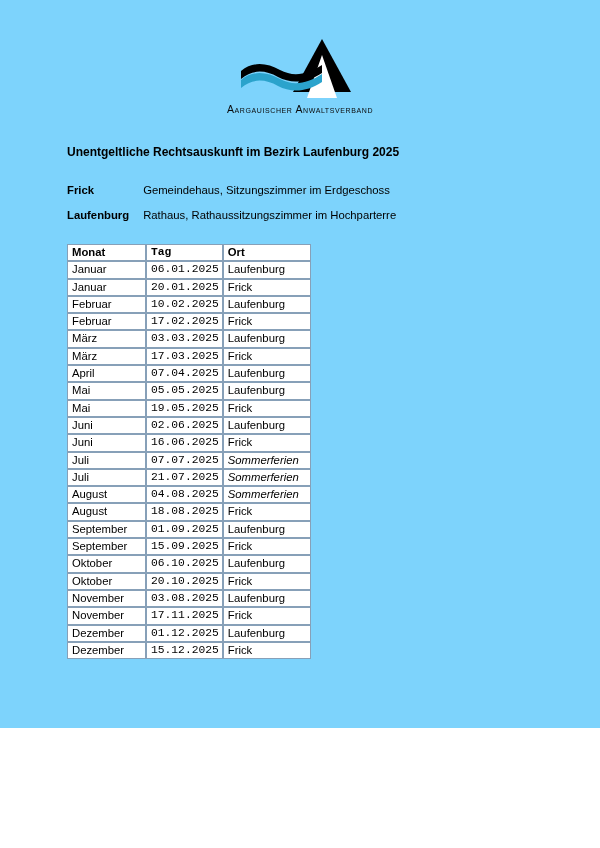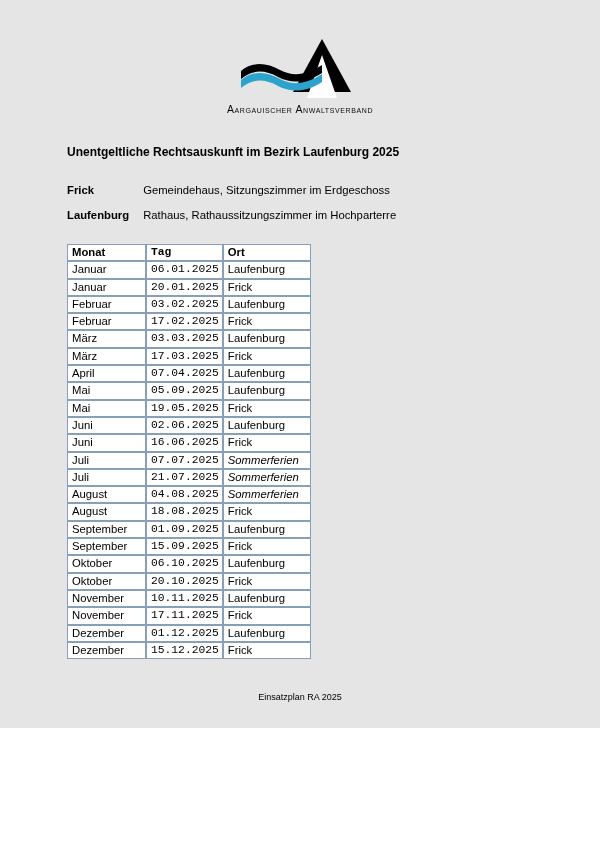--- a/index.html
+++ b/index.html
@@ -10,21 +10,21 @@
   html,body{background:#ffffff;}
   body{
     font-family:"Liberation Sans", sans-serif;
     color:#000;
     width:600px;
   }
   .page{
     position:relative;
     width:600px;
     height:728px;
-    background:#e5e5e5;
+    background:#7dd3fc;
     overflow:hidden;
   }
   .content{
     padding:0 58px 0 67px;
     margin-top:10px;
   }
   
   .logo-block{
     padding-top:34px;
     text-align:center;
@@ -150,21 +150,21 @@
             <td class="col-tag">06.01.2025</td>
             <td class="col-ort">Laufenburg</td>
           </tr>
           <tr>
             <td class="col-monat">Januar</td>
             <td class="col-tag">20.01.2025</td>
             <td class="col-ort">Frick</td>
           </tr>
           <tr>
             <td class="col-monat">Februar</td>
-            <td class="col-tag">03.02.2025</td>
+            <td class="col-tag">10.02.2025</td>
             <td class="col-ort">Laufenburg</td>
           </tr>
           <tr>
             <td class="col-monat">Februar</td>
             <td class="col-tag">17.02.2025</td>
             <td class="col-ort">Frick</td>
           </tr>
           <tr>
             <td class="col-monat">März</td>
             <td class="col-tag">03.03.2025</td>
@@ -175,21 +175,21 @@
             <td class="col-tag">17.03.2025</td>
             <td class="col-ort">Frick</td>
           </tr>
           <tr>
             <td class="col-monat">April</td>
             <td class="col-tag">07.04.2025</td>
             <td class="col-ort">Laufenburg</td>
           </tr>
           <tr>
             <td class="col-monat">Mai</td>
-            <td class="col-tag">05.09.2025</td>
+            <td class="col-tag">05.05.2025</td>
             <td class="col-ort">Laufenburg</td>
           </tr>
           <tr>
             <td class="col-monat">Mai</td>
             <td class="col-tag">19.05.2025</td>
             <td class="col-ort">Frick</td>
           </tr>
           <tr>
             <td class="col-monat">Juni</td>
             <td class="col-tag">02.06.2025</td>
@@ -235,21 +235,21 @@
             <td class="col-tag">06.10.2025</td>
             <td class="col-ort">Laufenburg</td>
           </tr>
           <tr>
             <td class="col-monat">Oktober</td>
             <td class="col-tag">20.10.2025</td>
             <td class="col-ort">Frick</td>
           </tr>
           <tr>
             <td class="col-monat">November</td>
-            <td class="col-tag">10.11.2025</td>
+            <td class="col-tag">03.08.2025</td>
             <td class="col-ort">Laufenburg</td>
           </tr>
           <tr>
             <td class="col-monat">November</td>
             <td class="col-tag">17.11.2025</td>
             <td class="col-ort">Frick</td>
           </tr>
           <tr>
             <td class="col-monat">Dezember</td>
             <td class="col-tag">01.12.2025</td>
@@ -258,15 +258,14 @@
           <tr>
             <td class="col-monat">Dezember</td>
             <td class="col-tag">15.12.2025</td>
             <td class="col-ort">Frick</td>
           </tr>
         </tbody>
     </table>
 
   </div>
 
-  <div class="page-footer">Einsatzplan RA 2025</div>
 
 </div>
 
 </body></html>

